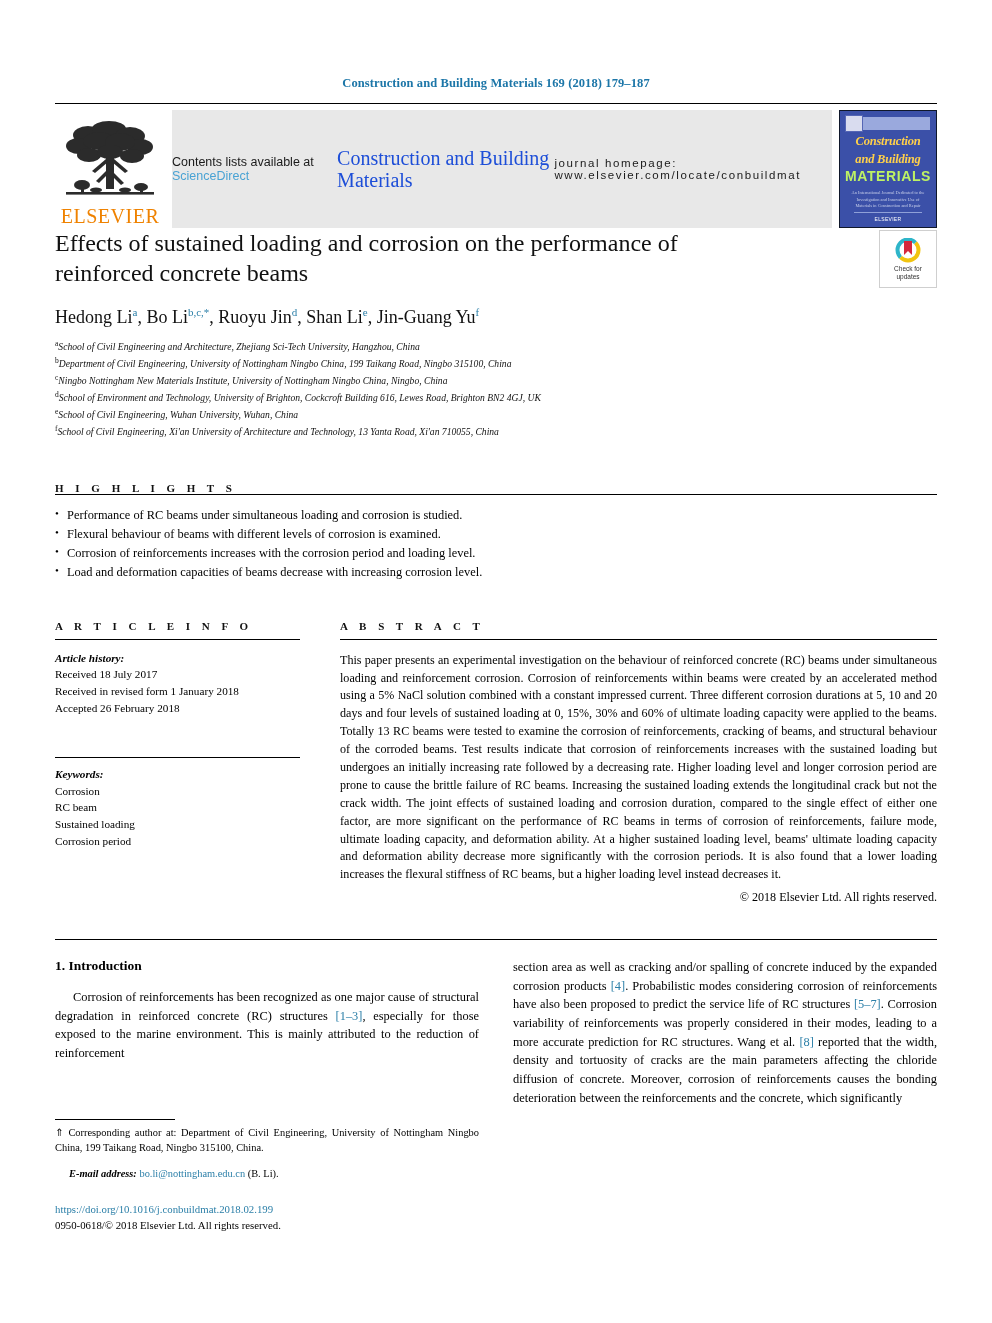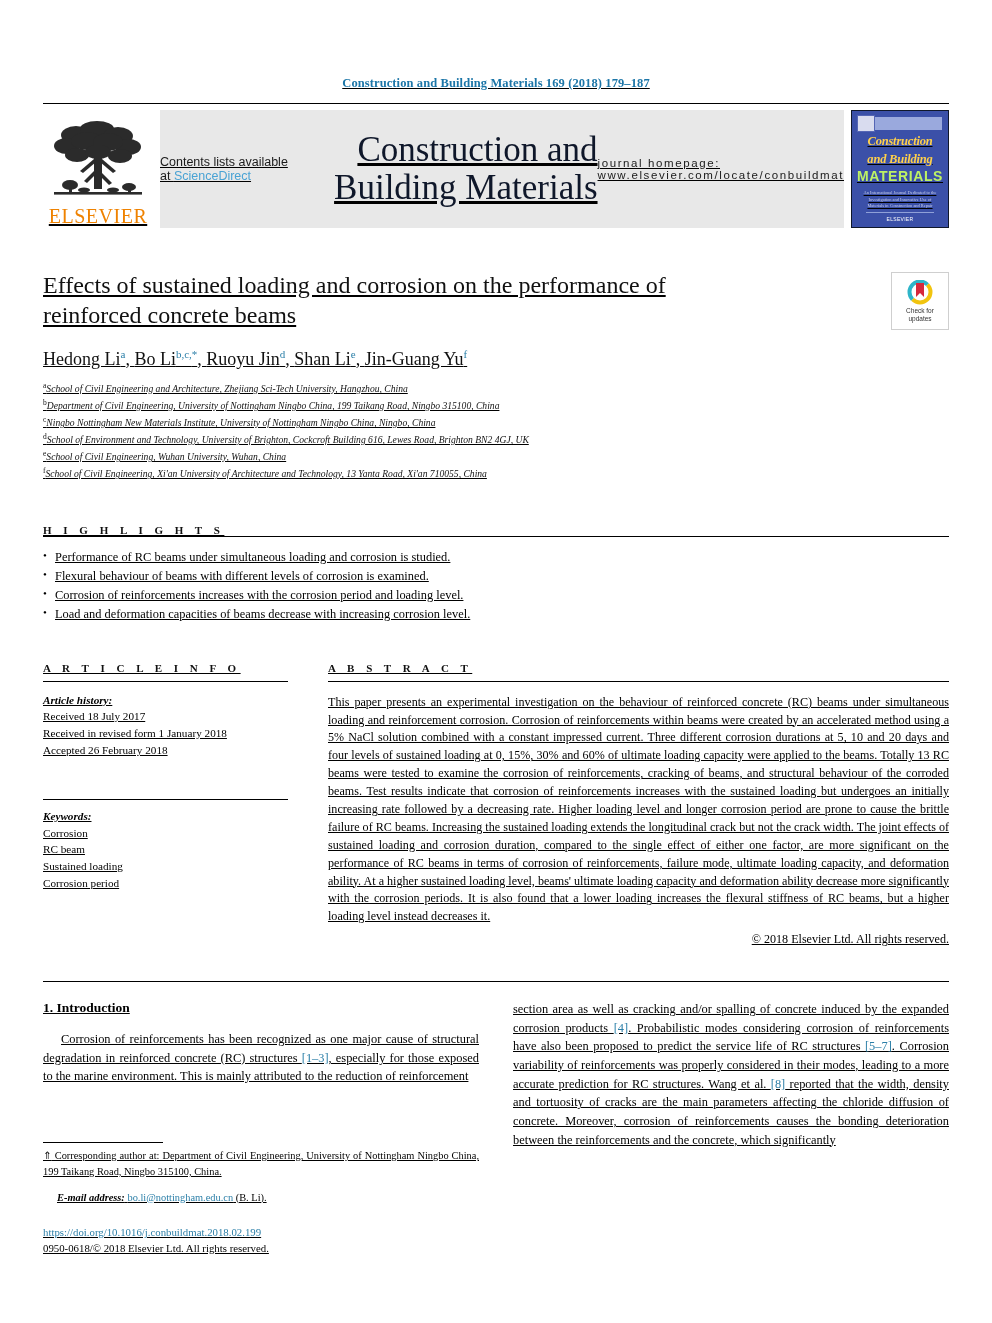--- a/index.html
+++ b/index.html
@@ -13,22 +13,21 @@
     font-family: "Liberation Serif", serif;
     color: #000000;
     position: relative;
     overflow: hidden;
   }
   .page {
     position: relative;
     width: 992px;
     height: 1323px;
     box-sizing: border-box;
-    padding: 0 43px;
-    text-decoration: underline;
+    padding: 0 55px;
   }
   a, .link {
     color: #2b7fa8;
     text-decoration: none;
   }
 
   
   .running-head {
     text-align: center;
     font-family: "Liberation Serif", serif;
@@ -80,24 +79,23 @@
     margin-right: 7px;
   }
   .contents-line {
     font-family: "Liberation Sans", sans-serif;
     font-size: 12.5px;
     color: #1a1a1a;
   }
   .contents-line .sd { color: #4aa3d4; }
   .journal-title {
     font-family: "Liberation Serif", serif;
-    font-size: 35px;
-    color: #0f172a;
+    font-size: 20px;
+    color: #1d4ed8;
     line-height: 1.1;
-    text-align: right;
   }
   .homepage-line {
     font-family: "Liberation Sans", sans-serif;
     font-size: 11.5px;
     letter-spacing: 1.6px;
     color: #1a1a1a;
   }
   .cover-thumb {
     width: 96px;
     flex: 0 0 96px;
@@ -151,21 +149,20 @@
     bottom: 5px; left: 0; right: 0;
     text-align: center;
   }
   .cover-foot-rule {
     height: 1px; background: #8fa0d8; margin: 0 14px 3px 14px;
   }
   .cover-foot-txt { color:#ffffff; font-size: 5px; font-family:"Liberation Sans",sans-serif; letter-spacing:.3px;}
 
   
   .title-block {
-    margin-top: 42px;
     position: relative;
   }
   .art-title {
     font-family: "Liberation Serif", serif;
     font-size: 24px;
     line-height: 1.25;
     color: #111;
     max-width: 700px;
     font-weight: normal;
     margin: 0;

